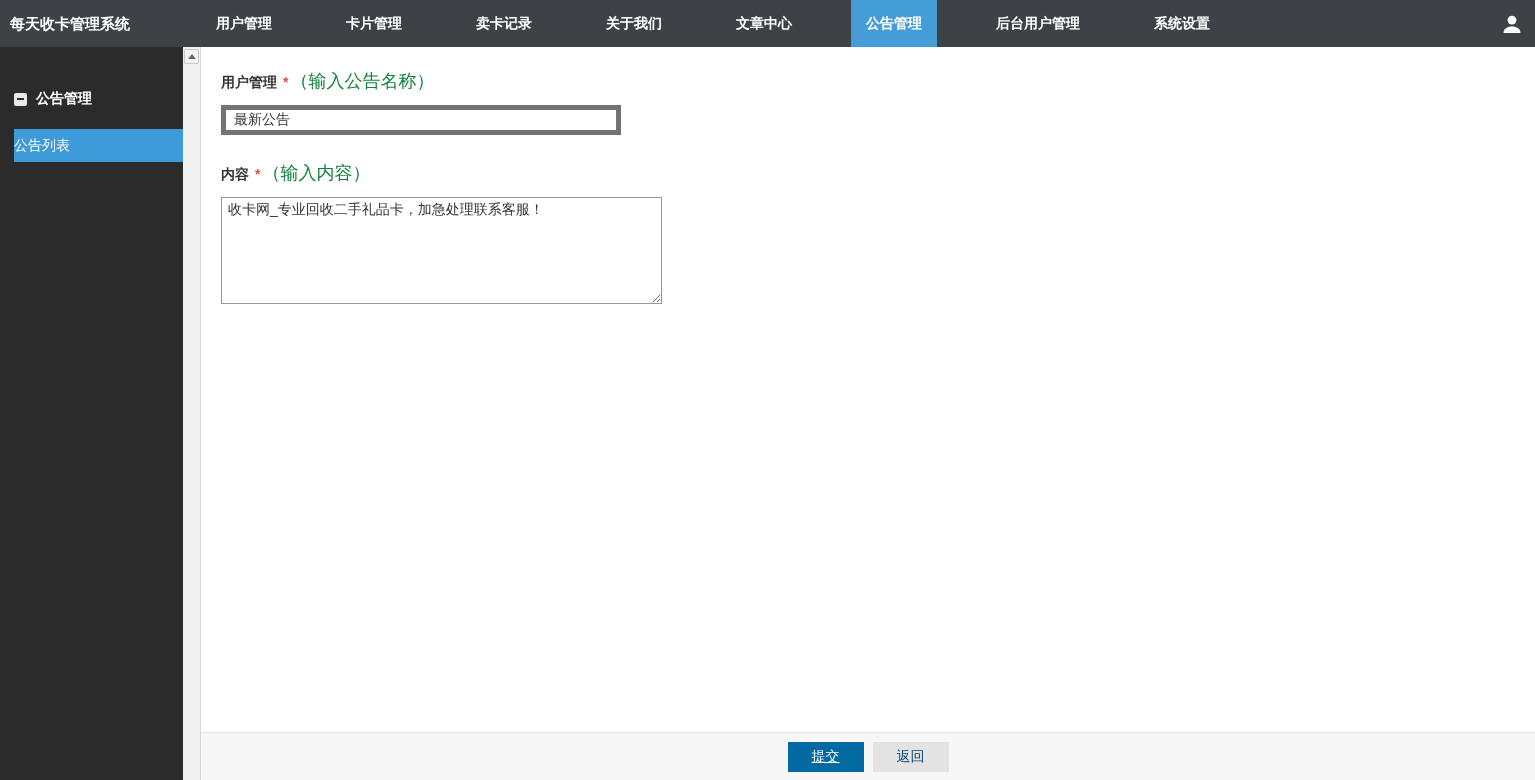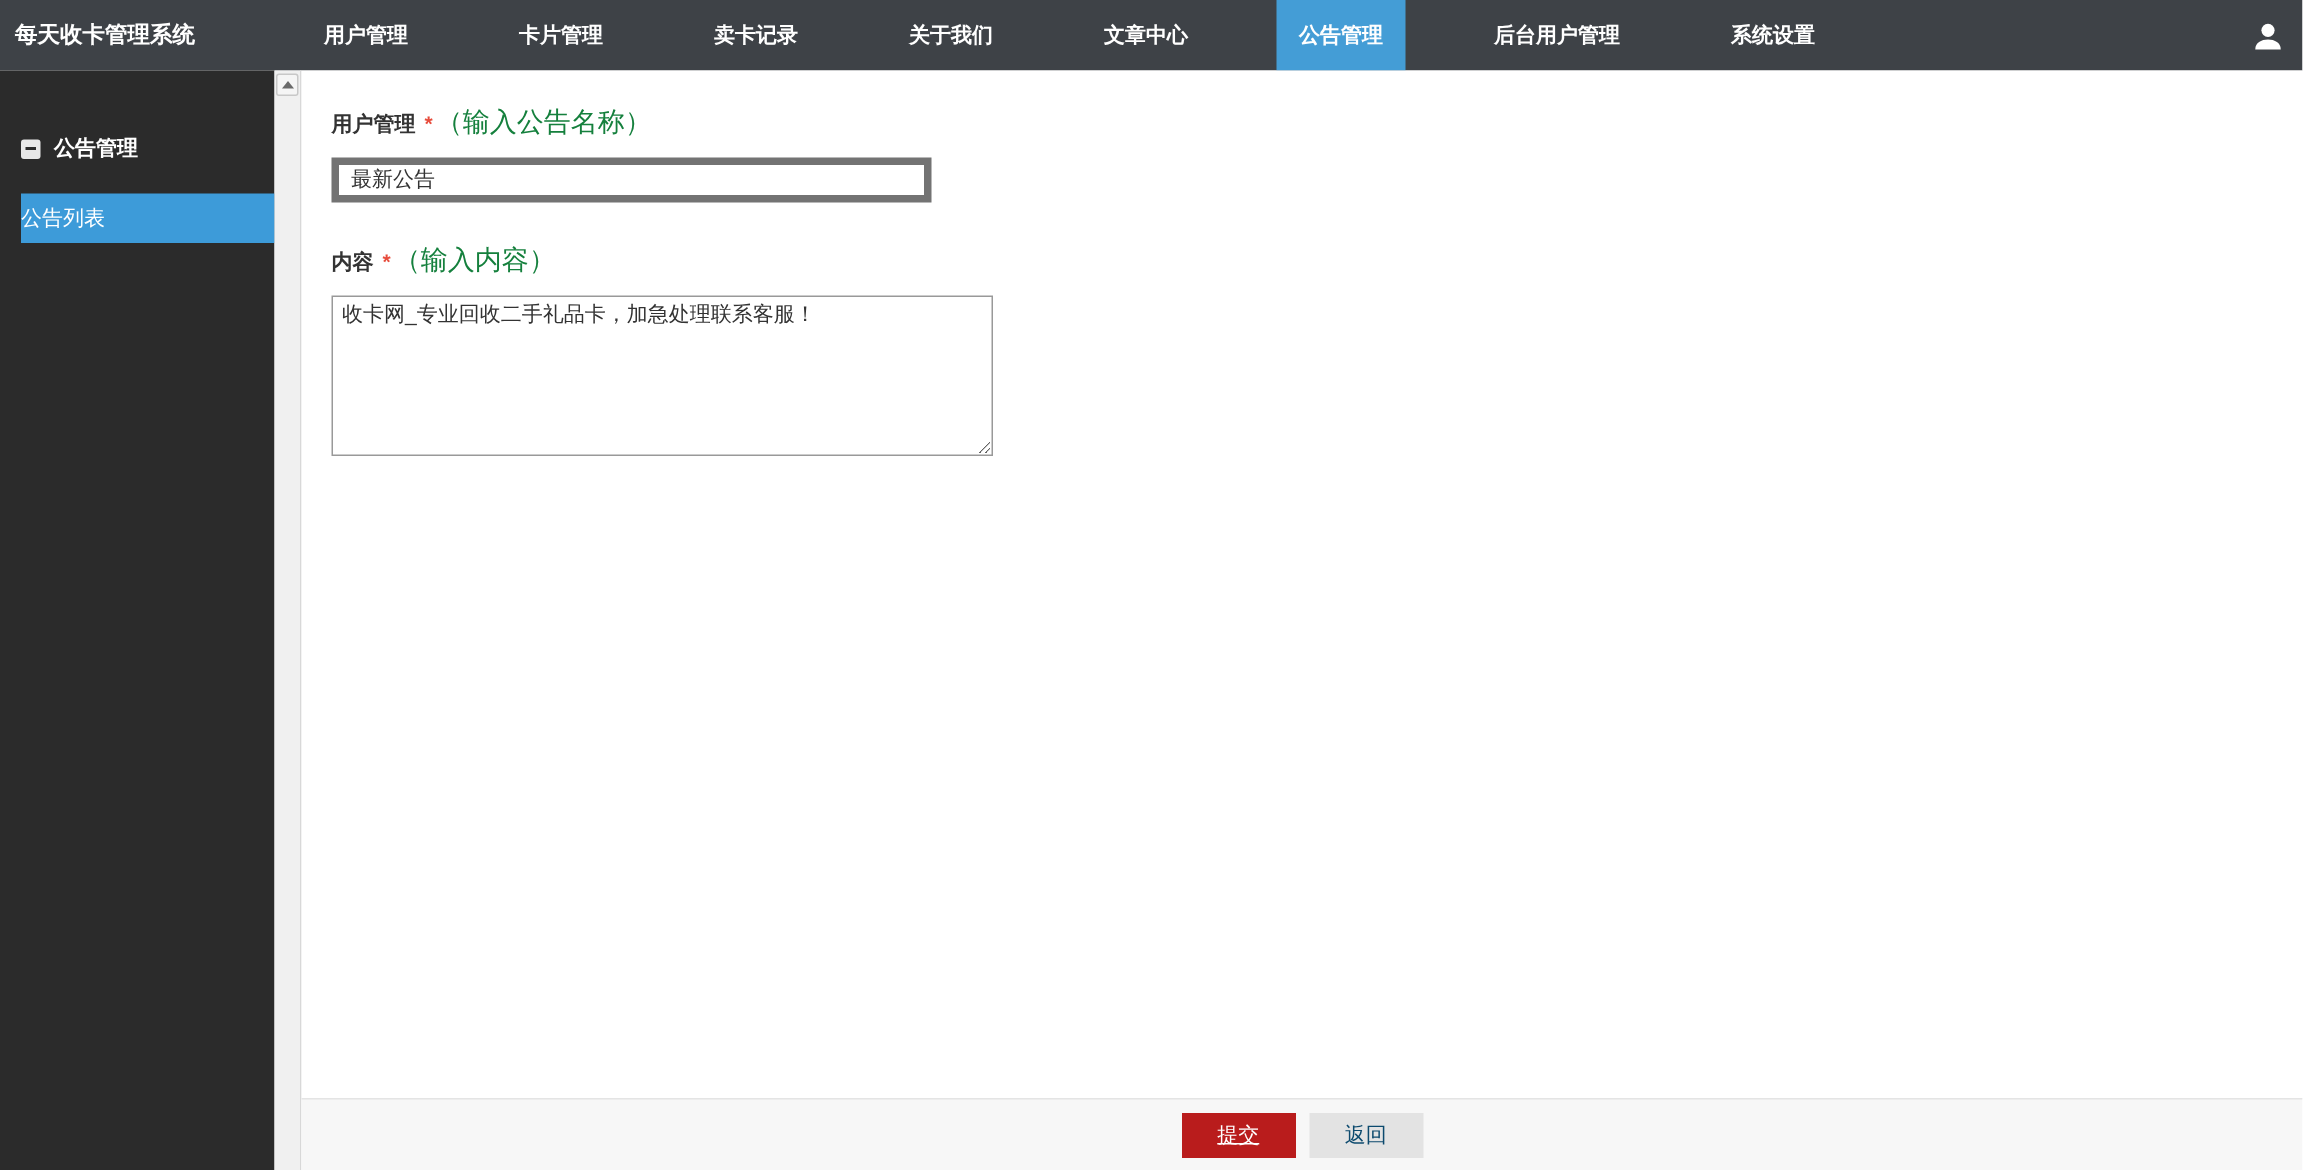--- a/index.html
+++ b/index.html
@@ -132,21 +132,21 @@
     height: 48px;
     background: #f7f7f7;
     border-top: 1px solid #e4e4e4;
     display: flex; align-items: center; justify-content: center;
   }
   .btn {
     height: 30px; padding: 0 24px;
     border: none; font-size: 14px; cursor: pointer;
     font-family: "Liberation Sans", "DejaVu Sans", sans-serif;
   }
-  .btn-submit { background: #b91c1c; color: #fff; text-decoration: underline; }
+  .btn-submit { background: #0369a1; color: #fff; text-decoration: underline; }
   .btn-back { background: #e3e3e3; color: #0c4a6e; margin-left: 9px; }
 </style>
 </head>
 <body>
 
 <div class="app">
 
   <header class="topnav">
     <div class="brand">每天收卡管理系统</div>
     <nav class="menu">

